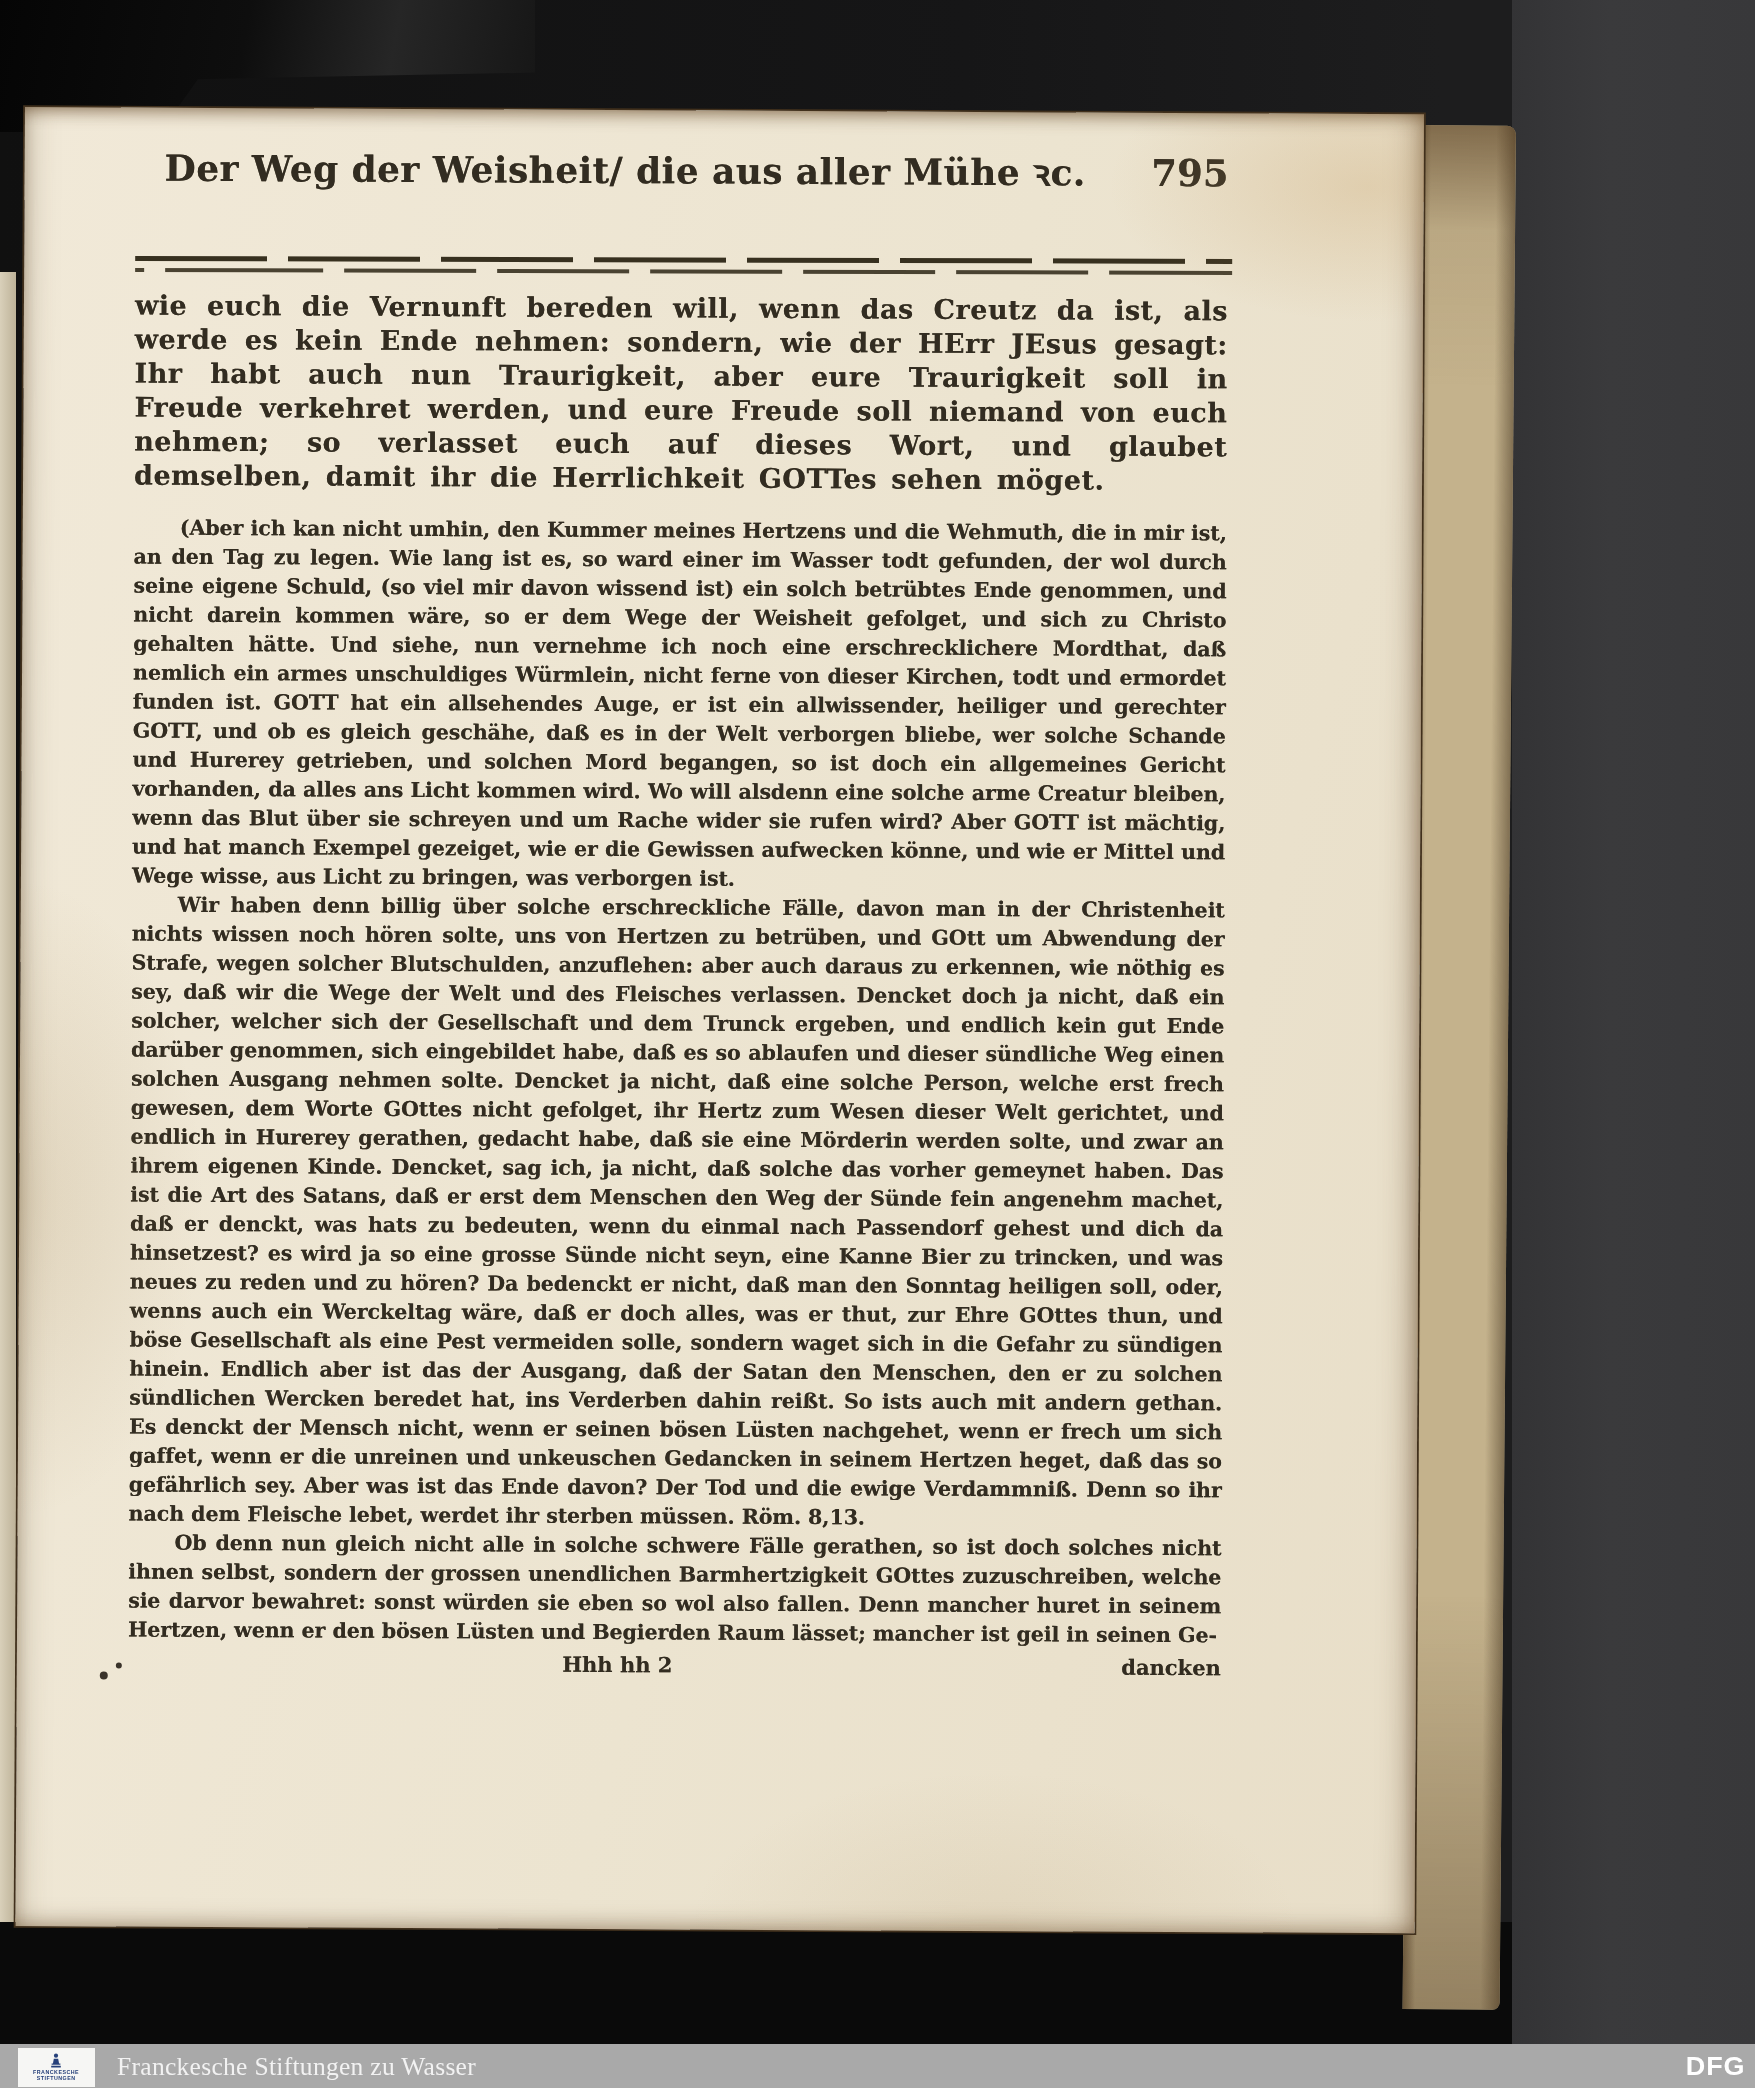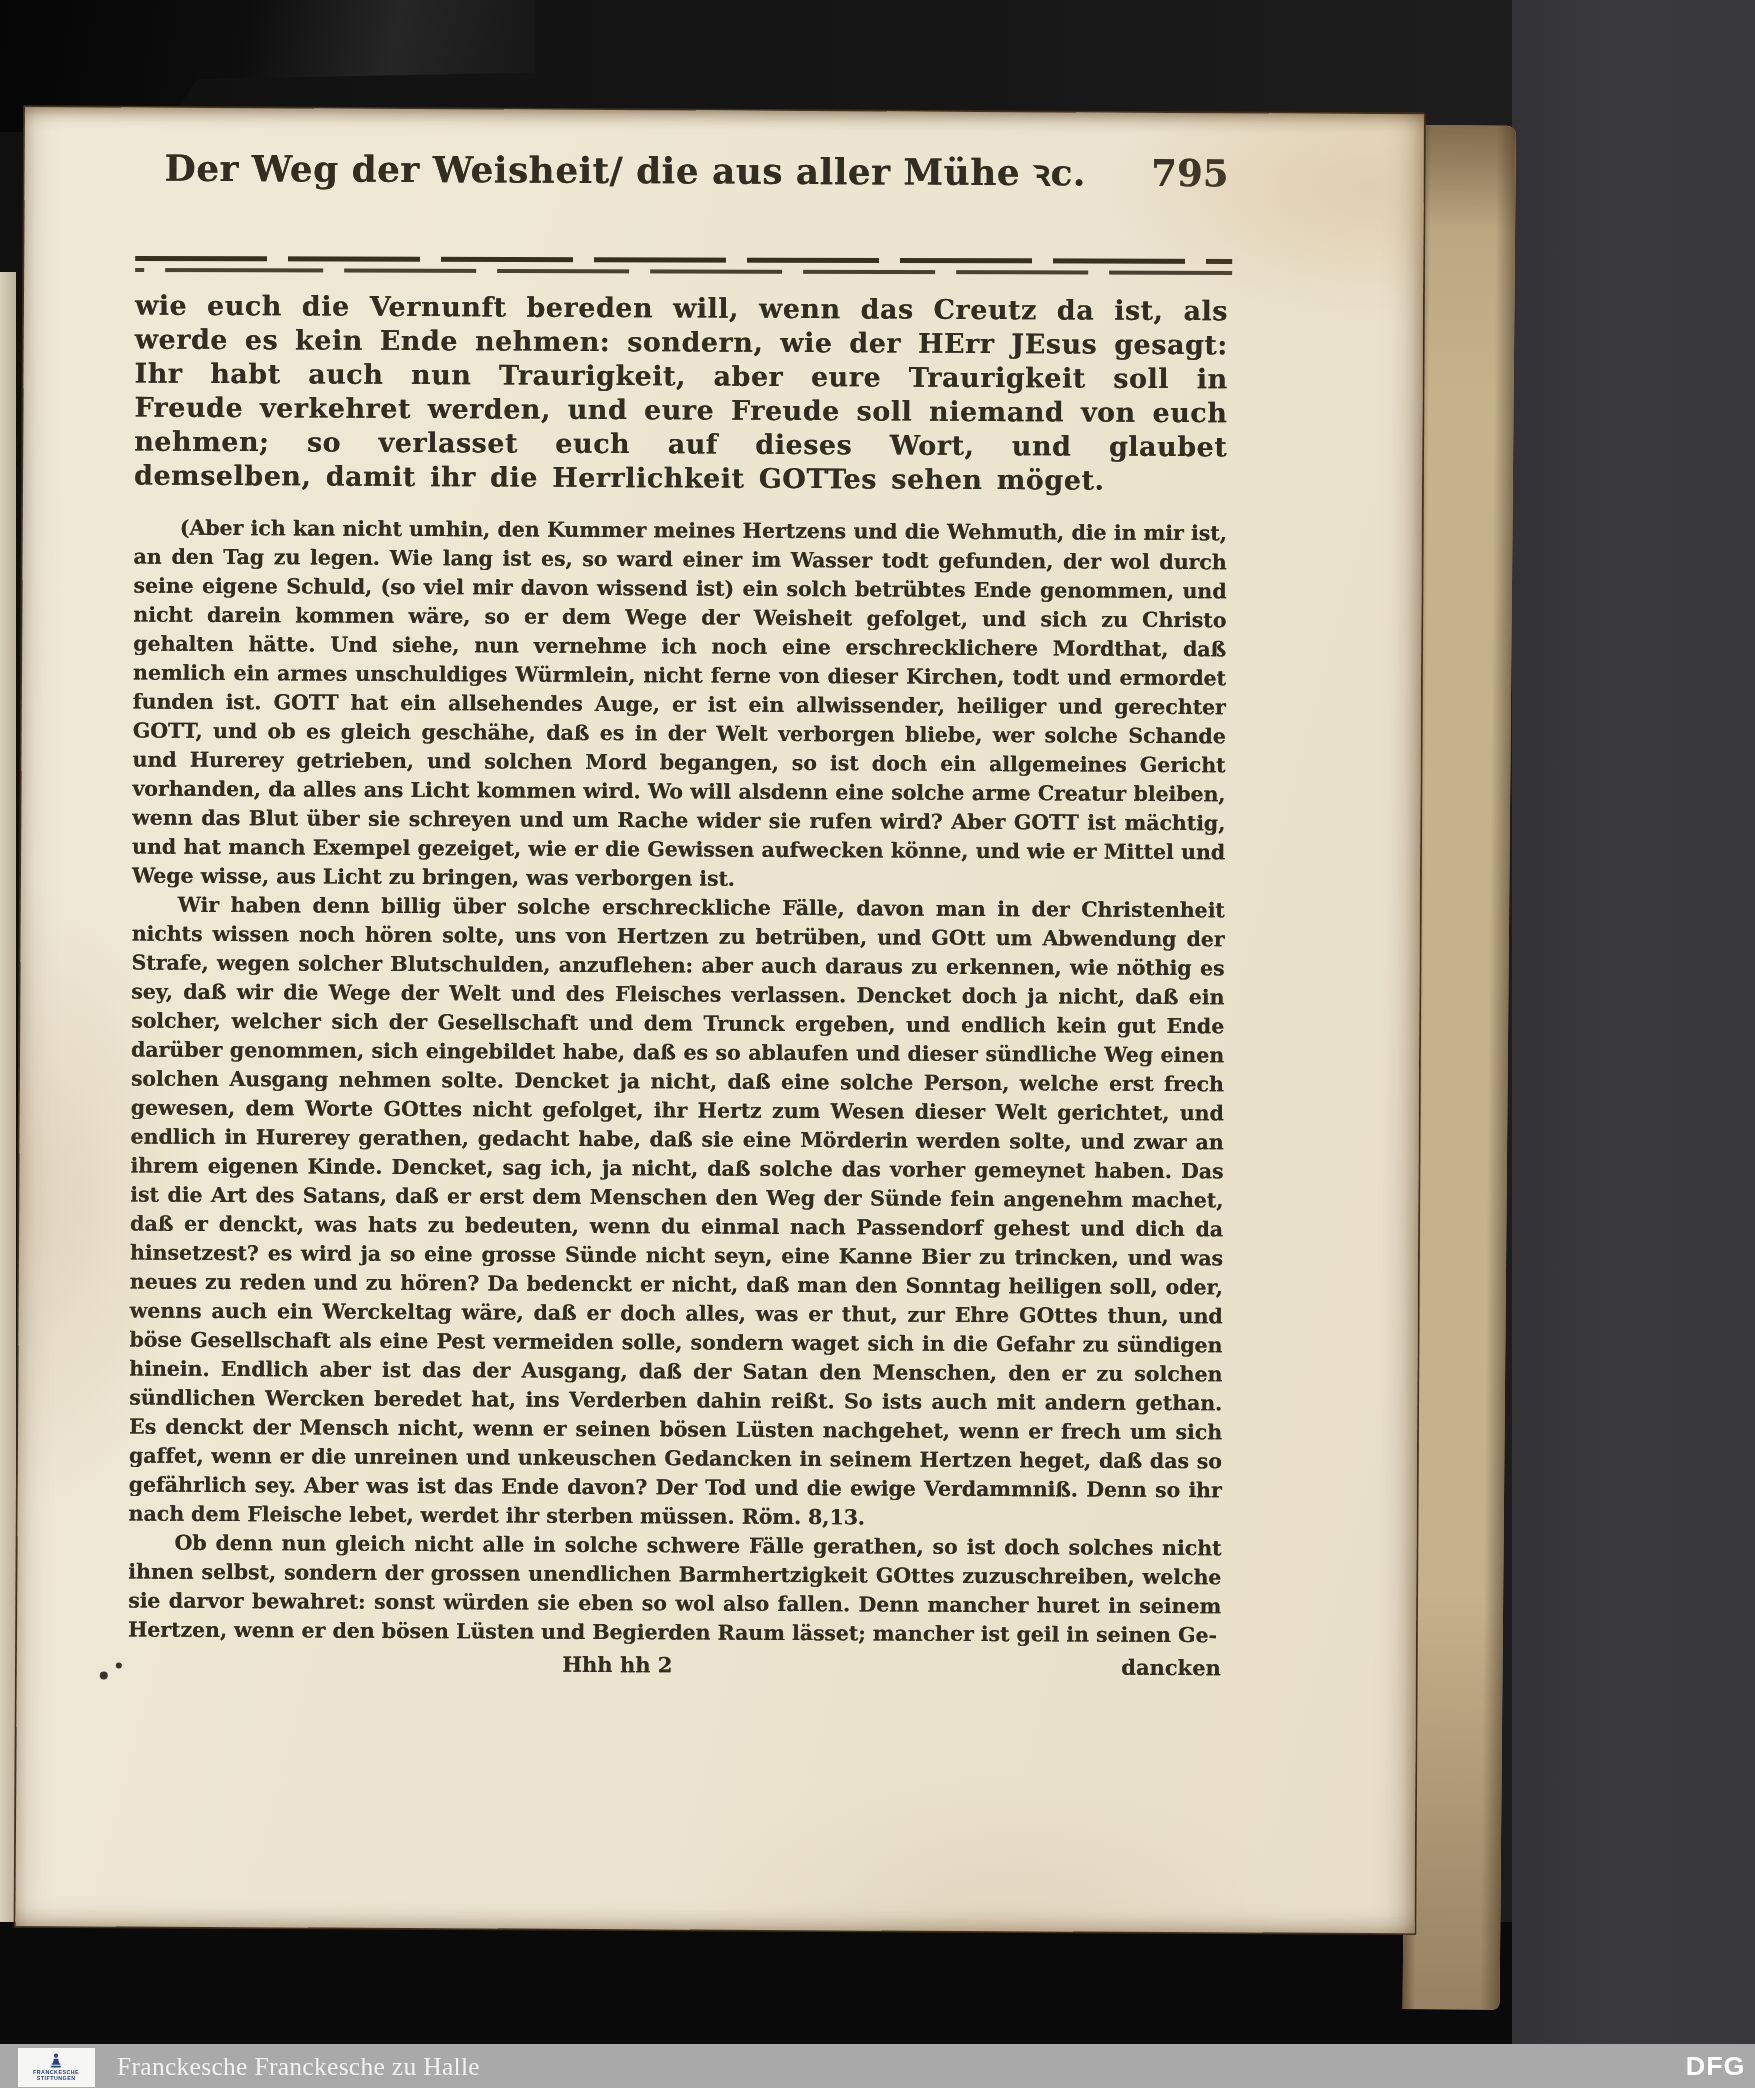--- a/index.html
+++ b/index.html
@@ -110,18 +110,18 @@
   <div class="bar">
     <div class="logo-box">
       <svg width="14" height="17.6" viewBox="0 0 16 20">
         <circle cx="8" cy="3" r="2.4" fill="#26407a"></circle>
         <path d="M5.5 6.5 L10.5 6.5 L11.5 12 L13 12 L13 13.5 L3 13.5 L3 12 L4.5 12 Z" fill="#26407a"></path>
         <rect x="2.5" y="14.5" width="11" height="2" fill="#26407a"></rect>
       </svg>
       <div class="logo-txt">FRANCKESCHE</div>
       <div class="logo-txt">STIFTUNGEN</div>
     </div>
-    <div class="inst">Franckesche Franckesche zu Halle</div>
+    <div class="inst">Franckesche Stiftungen zu Wasser</div>
     <div class="dfg">DFG</div>
   </div>
 
 </div>
 
 
 </body></html>

